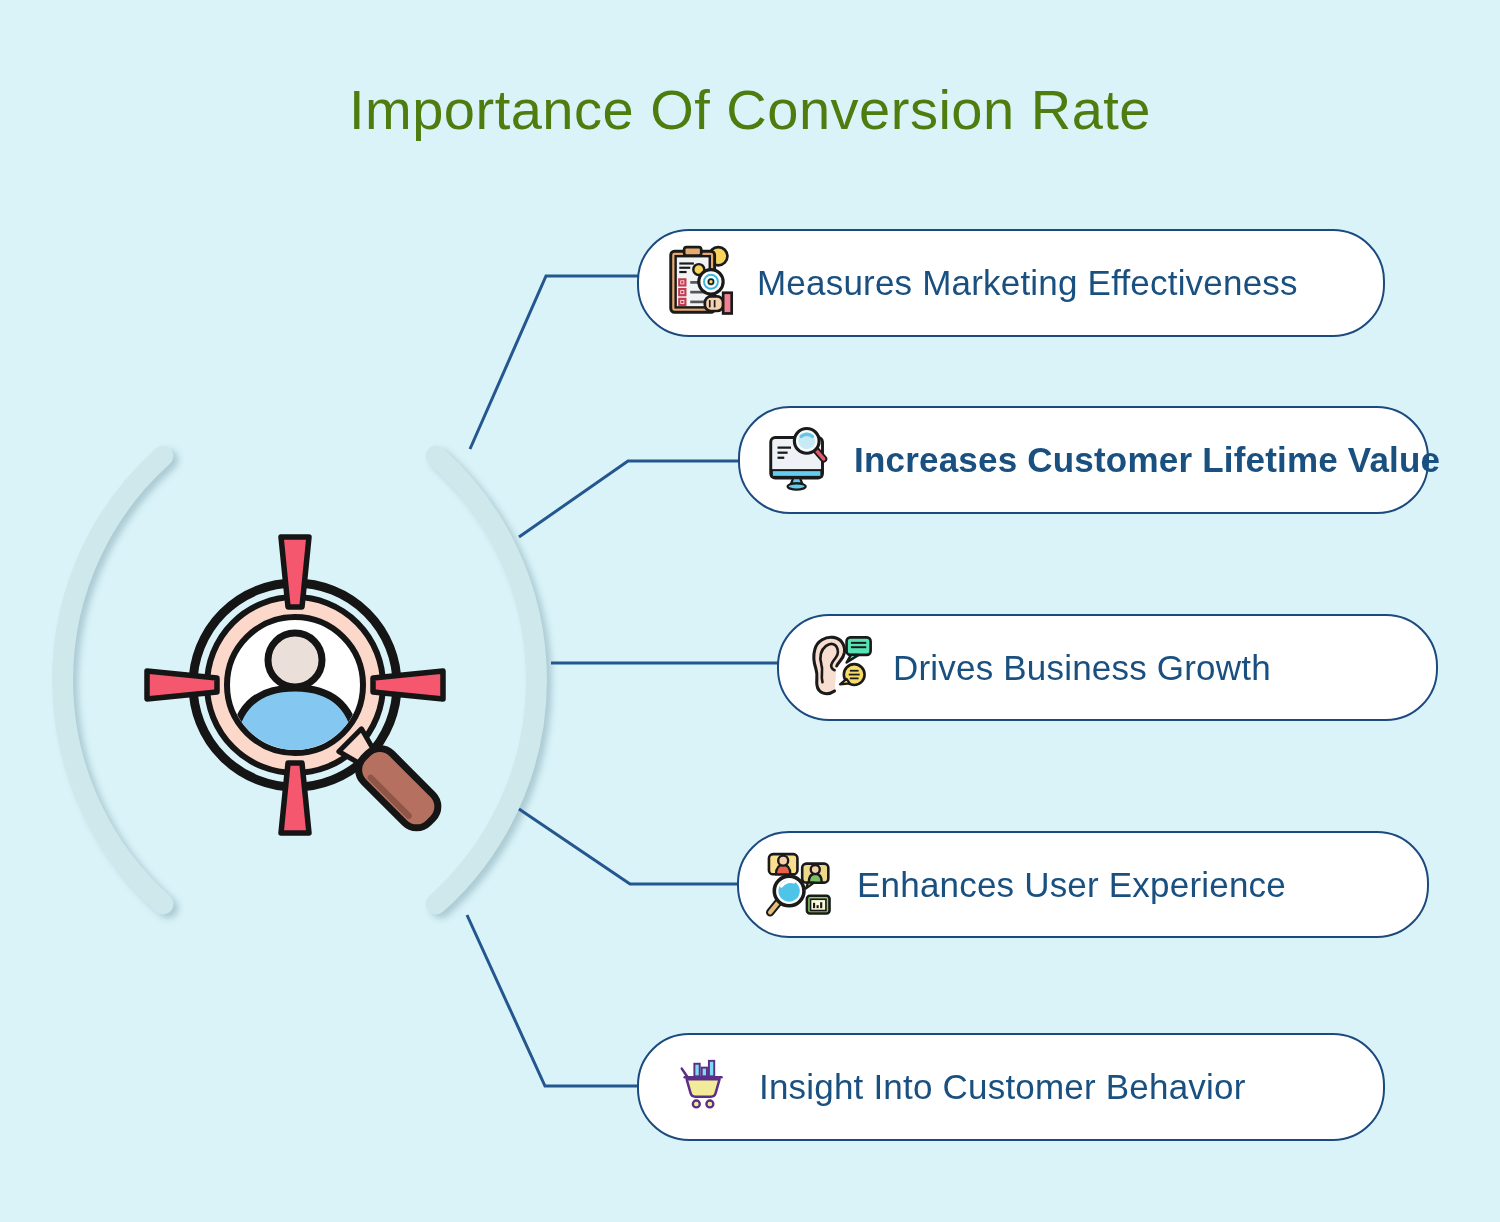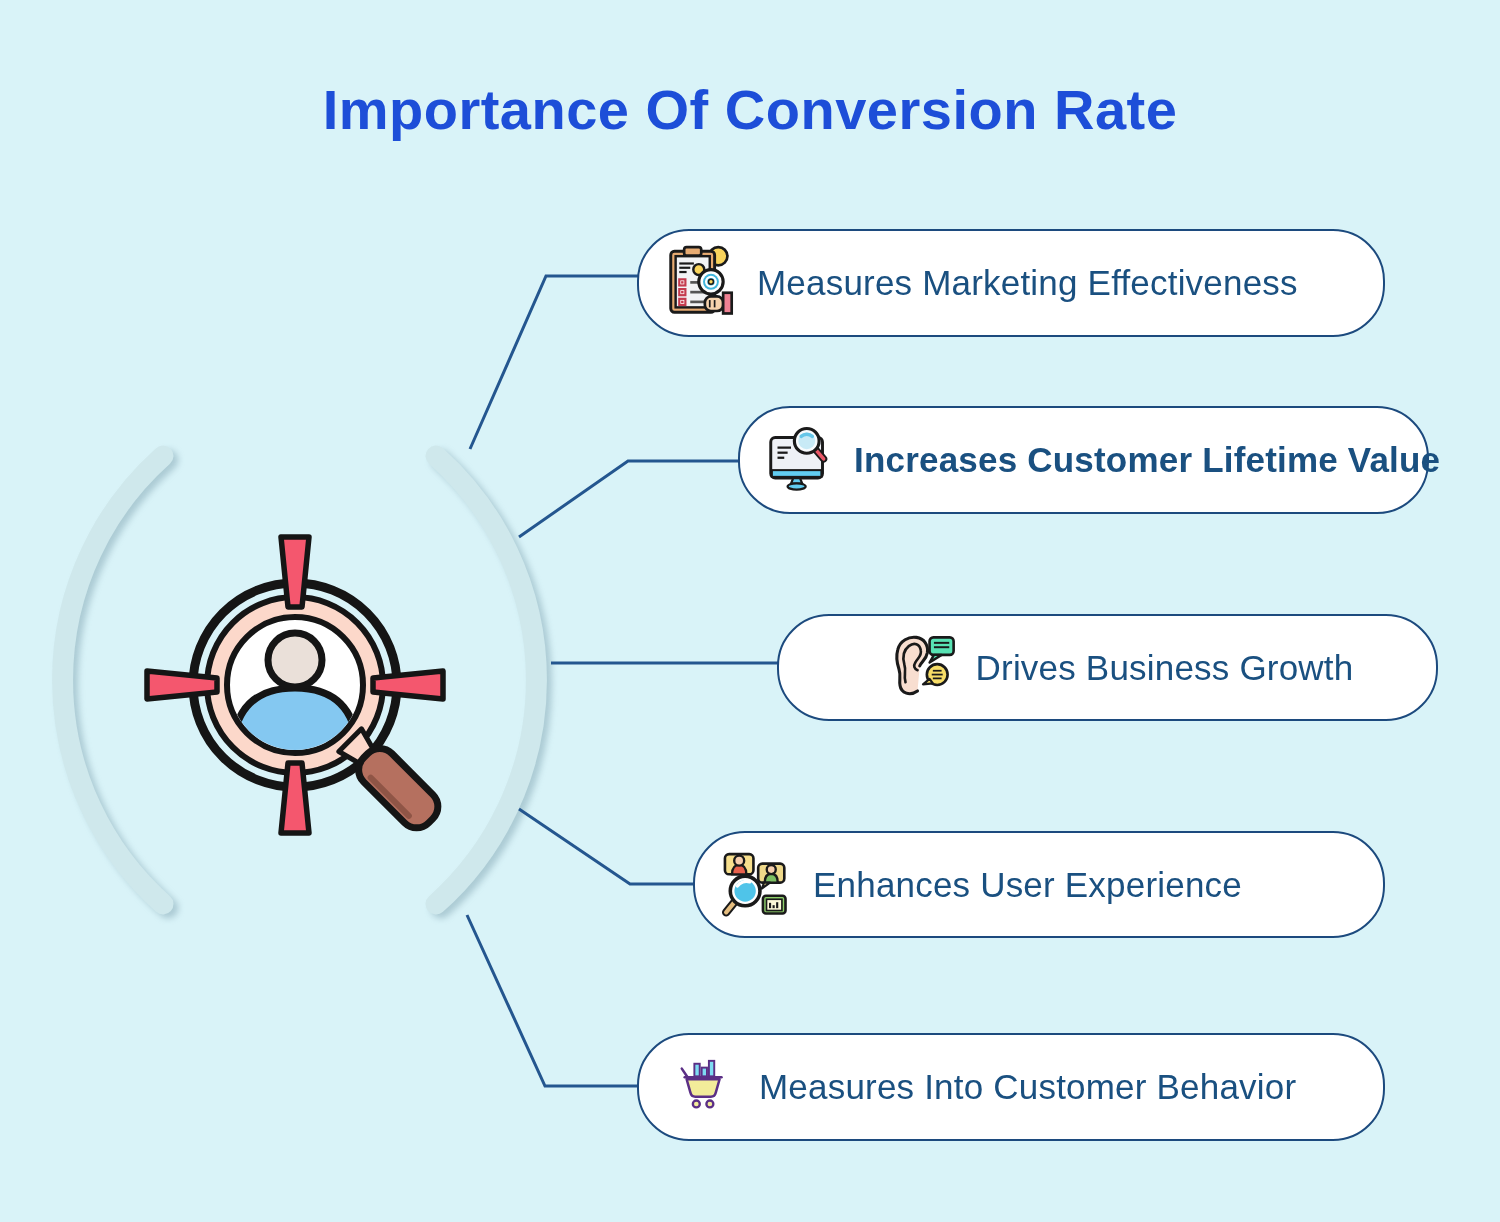--- a/index.html
+++ b/index.html
@@ -2,38 +2,38 @@
 <html><head>
 <meta charset="utf-8">
 <style>
   html,body{margin:0;padding:0;background:#d9f3f8;}
   .canvas{
     position:relative;width:1500px;height:1222px;background:#d9f3f8;
     font-family:"Liberation Sans",sans-serif;overflow:hidden;
   }
   .title{
     position:absolute;top:82px;left:0;width:100%;text-align:center;
-    font-size:56px;font-weight:bold;color:#1d4ed8;letter-spacing:.5px;line-height:1;
+    font-size:56px;font-weight:normal;color:#4d7c0f;letter-spacing:.5px;line-height:1;
   }
   .decor{position:absolute;left:0;top:0;z-index:1;}
   .arc{stroke:#cfe8ec;stroke-width:21;fill:none;stroke-linecap:round;
        filter:drop-shadow(5px 4px 3px rgba(90,130,145,.35));}
   .connector{stroke:#24568f;stroke-width:3;fill:none;}
   .pill{
     position:absolute;z-index:2;background:#ffffff;border:2.5px solid #1c4a7e;
     border-radius:52px;box-sizing:border-box;display:flex;align-items:center;
   }
   .pill .label{
     font-size:35px;color:#1a5080;letter-spacing:.2px;white-space:nowrap;
   }
   .pill .icon{flex:0 0 auto;}
   #card1{left:637px;top:229px;width:748px;height:108px;padding-left:22px;gap:18px;}
   #card2{left:738px;top:406px;width:691px;height:108px;padding-left:24px;gap:18px;font-weight:bold;}
-  #card3{left:777px;top:614px;width:661px;height:107px;padding-left:26px;gap:18px;justify-content:center;}
-  #card4{left:693px;top:831px;width:692px;height:107px;padding-left:24px;gap:18px;}
+  #card3{left:777px;top:614px;width:661px;height:107px;padding-left:26px;gap:18px;}
+  #card4{left:737px;top:831px;width:692px;height:107px;padding-left:24px;gap:18px;}
   #card5{left:637px;top:1033px;width:748px;height:108px;padding-left:36px;gap:22px;}
 </style>
 </head>
 <body>
 
 <div class="canvas">
 
   <div class="title">Importance Of Conversion Rate</div>
 
   <svg class="decor" width="1500" height="1222" viewBox="0 0 1500 1222">
@@ -175,16 +175,16 @@
     <svg class="icon" width="62" height="62" viewBox="0 0 64 64">
       <rect x="20" y="8" width="5.5" height="13" fill="#7edcf2" stroke="#5b2f86" stroke-width="2"></rect>
       <rect x="27.5" y="12" width="5.5" height="9" fill="#7edcf2" stroke="#5b2f86" stroke-width="2"></rect>
       <rect x="35" y="5" width="5.5" height="16" fill="#7edcf2" stroke="#5b2f86" stroke-width="2"></rect>
       <path d="M7,13 L13,22" stroke="#5b2f86" stroke-width="2.6" stroke-linecap="round" fill="none"></path>
       <line x1="10" y1="22" x2="48" y2="22" stroke="#5b2f86" stroke-width="2.6" stroke-linecap="round"></line>
       <path d="M12,24 L46,24 L42,38 C41.5,40.5 39.5,42 37,42 L21,42 C18.5,42 16.5,40.5 16,38 Z" fill="#f2ec9a" stroke="#5b2f86" stroke-width="2.6" stroke-linejoin="round"></path>
       <circle cx="22" cy="49.5" r="3.6" fill="#f2ec9a" stroke="#5b2f86" stroke-width="2.4"></circle>
       <circle cx="36" cy="49.5" r="3.6" fill="#f2ec9a" stroke="#5b2f86" stroke-width="2.4"></circle>
     </svg>
-    <span class="label">Measures Into Customer Behavior</span>
+    <span class="label">Insight Into Customer Behavior</span>
   </div>
 
 </div>
 
 </body></html>

